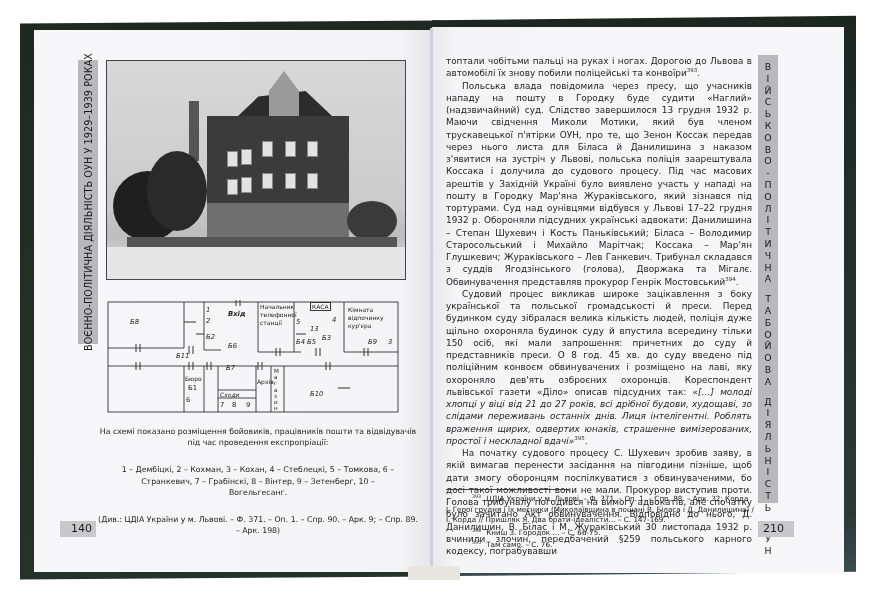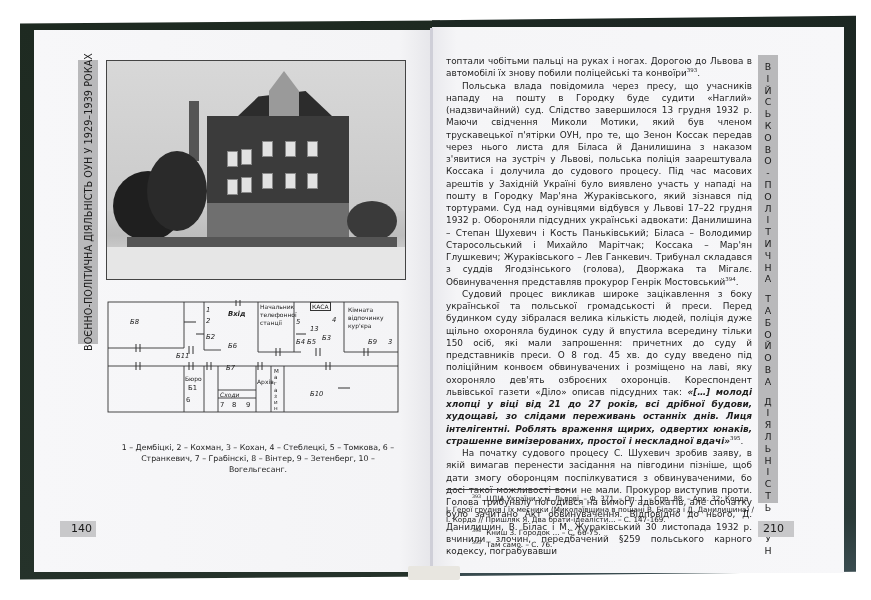--- a/index.html
+++ b/index.html
@@ -33,21 +33,21 @@
   .plan{position:absolute;left:106px;top:300px;width:296px;height:114px;}
   .plan svg{position:absolute;left:0;top:0;}
   .plan .lbl{position:absolute;font-size:6.8px;color:#222;white-space:nowrap;}
   .plan .it{font-style:italic;}
   .caption{position:absolute;left:96px;top:426px;width:324px;font-size:7.8px;line-height:11.2px;color:#222;text-align:center;}
   .caption p{margin:0 0 8px 0;}
   .body-text{position:absolute;left:446px;top:55px;width:306px;font-size:8.9px;line-height:12.25px;color:#1e1e1e;text-align:justify;}
   .body-text p{margin:0;text-indent:0;}
   .body-text p.ind{text-indent:16px;}
   .body-text sup{font-size:5.5px;line-height:0;}
-  .body-text .q{font-style:italic;font-weight:bold;}
+  .body-text .q{font-style:italic;}
   .fn-rule{position:absolute;left:446px;top:489px;width:124px;height:1px;background:#444;}
   .footnotes{position:absolute;left:446px;top:492px;width:308px;font-size:7.2px;line-height:10.4px;color:#222;}
   .footnotes .fn{margin:0;}
   .footnotes .fn.ind{padding-left:26px;}
   .footnotes .fn.first{text-indent:26px;}
   .footnotes sup{font-size:4.8px;margin-right:5px;}
 </style>
 </head>
 <body>
 
@@ -180,21 +180,23 @@
       <span>г</span>
       <span>а</span>
       <span>з</span>
       <span>и</span>
       <span>н</span>
   </span>
   <span class="lbl it" style="left:204px;top:90px">Б10</span>
 </div>
 
 <div class="caption">
+  <p>На схемі показано розміщення бойовиків, працівників пошти та відвідувачів під час проведення експропріації:</p>
   <p style="margin:16px">1 – Дембіцкі, 2 – Кохман, 3 – Кохан, 4 – Стеблецкі, 5 – Томкова, 6 – Странкевич, 7 – Грабінскі, 8 – Вінтер, 9 – Зетенберг, 10 – Вогельгесанг.</p>
+  <p style="margin:0">(Див.: ЦДІА України у м. Львові. – Ф. 371. – Оп. 1. – Спр. 90. – Арк. 9; – Спр. 89. – Арк. 198)</p>
 </div>
 
 <div class="pnum pnum-left">140</div>
 
 <div class="body-text">
   <p><span>топтали чобітьми пальці на руках і ногах. Дорогою до Львова в автомобілі їх знову побили поліцейські та конвоїри</span><sup>393</sup>.</p>
   <p class="ind"><span>Польська влада повідомила через пресу, що учасників нападу на пошту в Городку буде судити «Наглий» (надзвичайний) суд. Слідство завершилося 13 грудня 1932 р. Маючи свідчення Миколи Мотики, який був членом трускавецької п'ятірки ОУН, про те, що Зенон Коссак передав через нього листа для Біласа й Данилишина з наказом з'явитися на зустріч у Львові, польська поліція заарештувала Коссака і долучила до судового процесу. Під час масових арештів у Західній Україні було виявлено участь у нападі на пошту в Городку Мар'яна Жураківського, який зізнався під тортурами. Суд над оунівцями відбувся у Львові 17–22 грудня 1932 р. Обороняли підсудних українські адвокати: Данилишина – Степан Шухевич і Кость Паньківський; Біласа – Володимир Старосольський і Михайло Марітчак; Коссака – Мар'ян Глушкевич; Жураківського – Лев Ганкевич. Трибунал складався з суддів Ягодзінського (голова), Дворжака та Мігалє. Обвинувачення представляв прокурор Генрік Мостовський</span><sup>394</sup>.</p>
   <p class="ind"><span>Судовий процес викликав широке зацікавлення з боку української та польської громадськості й преси. Перед будинком суду зібралася велика кількість людей, поліція дуже щільно охороняла будинок суду й впустила всередину тільки 150 осіб, які мали запрошення: причетних до суду й представників преси. О 8 год. 45 хв. до суду введено під поліційним конвоєм обвинувачених і розміщено на лаві, яку охороняло дев'ять озброєних охоронців. Кореспондент львівської газети «Діло» описав підсудних так: </span><span class="q">«[…] молоді хлопці у віці від 21 до 27 років, всі дрібної будови, худощаві, зо слідами переживань останніх днів. Лиця інтелігентні. Роблять враження щирих, одвертих юнаків, страшенне вимізерованих, простої і нескладної вдачі»</span><sup>395</sup>.</p>
   <p class="ind"><span>На початку судового процесу С. Шухевич зробив заяву, в якій вимагав перенести засідання на півгодини пізніше, щоб дати змогу оборонцям поспілкуватися з обвинуваченими, бо досі такої можливості вони не мали. Прокурор виступив проти. Голова трибуналу погодився на вимогу адвокатів, але спочатку було зачитано Акт обвинувачення. Відповідно до нього, Д. Данилишин, В. Білас і М. Жураківський 30 листопада 1932 р. вчинили злочин, передбачений §259 польського карного кодексу, пограбувавши</span></p>
 </div>

